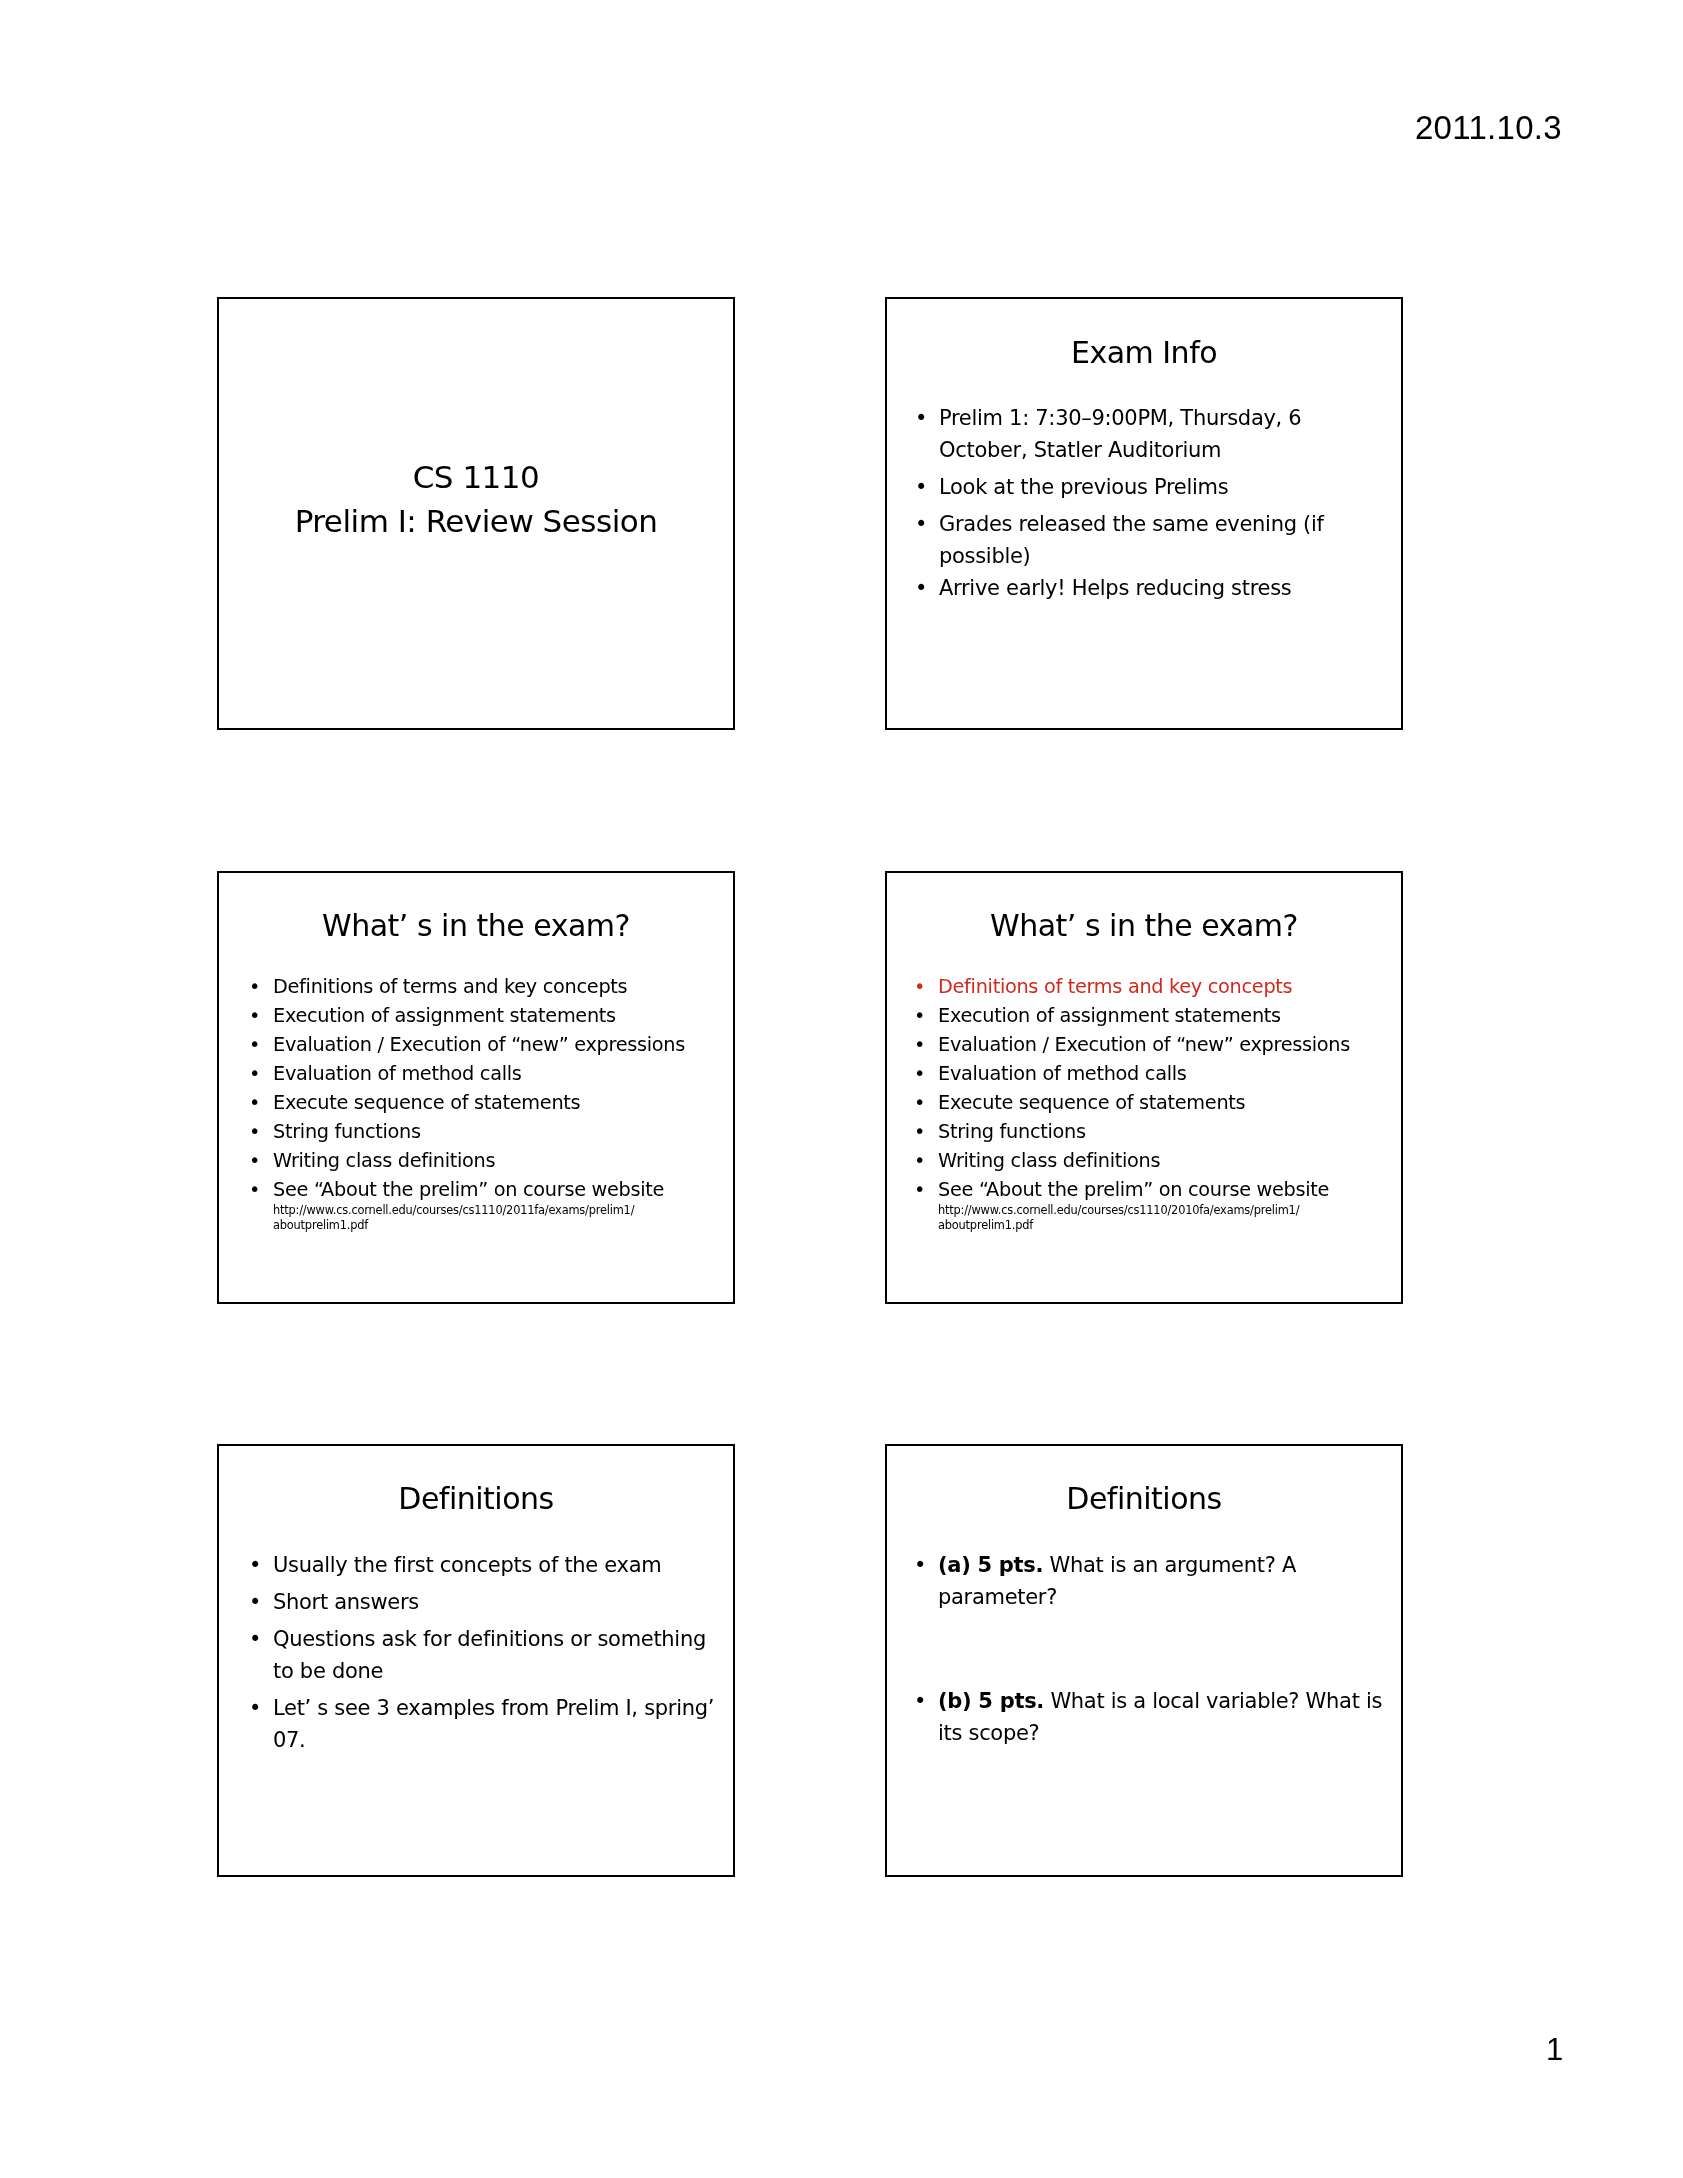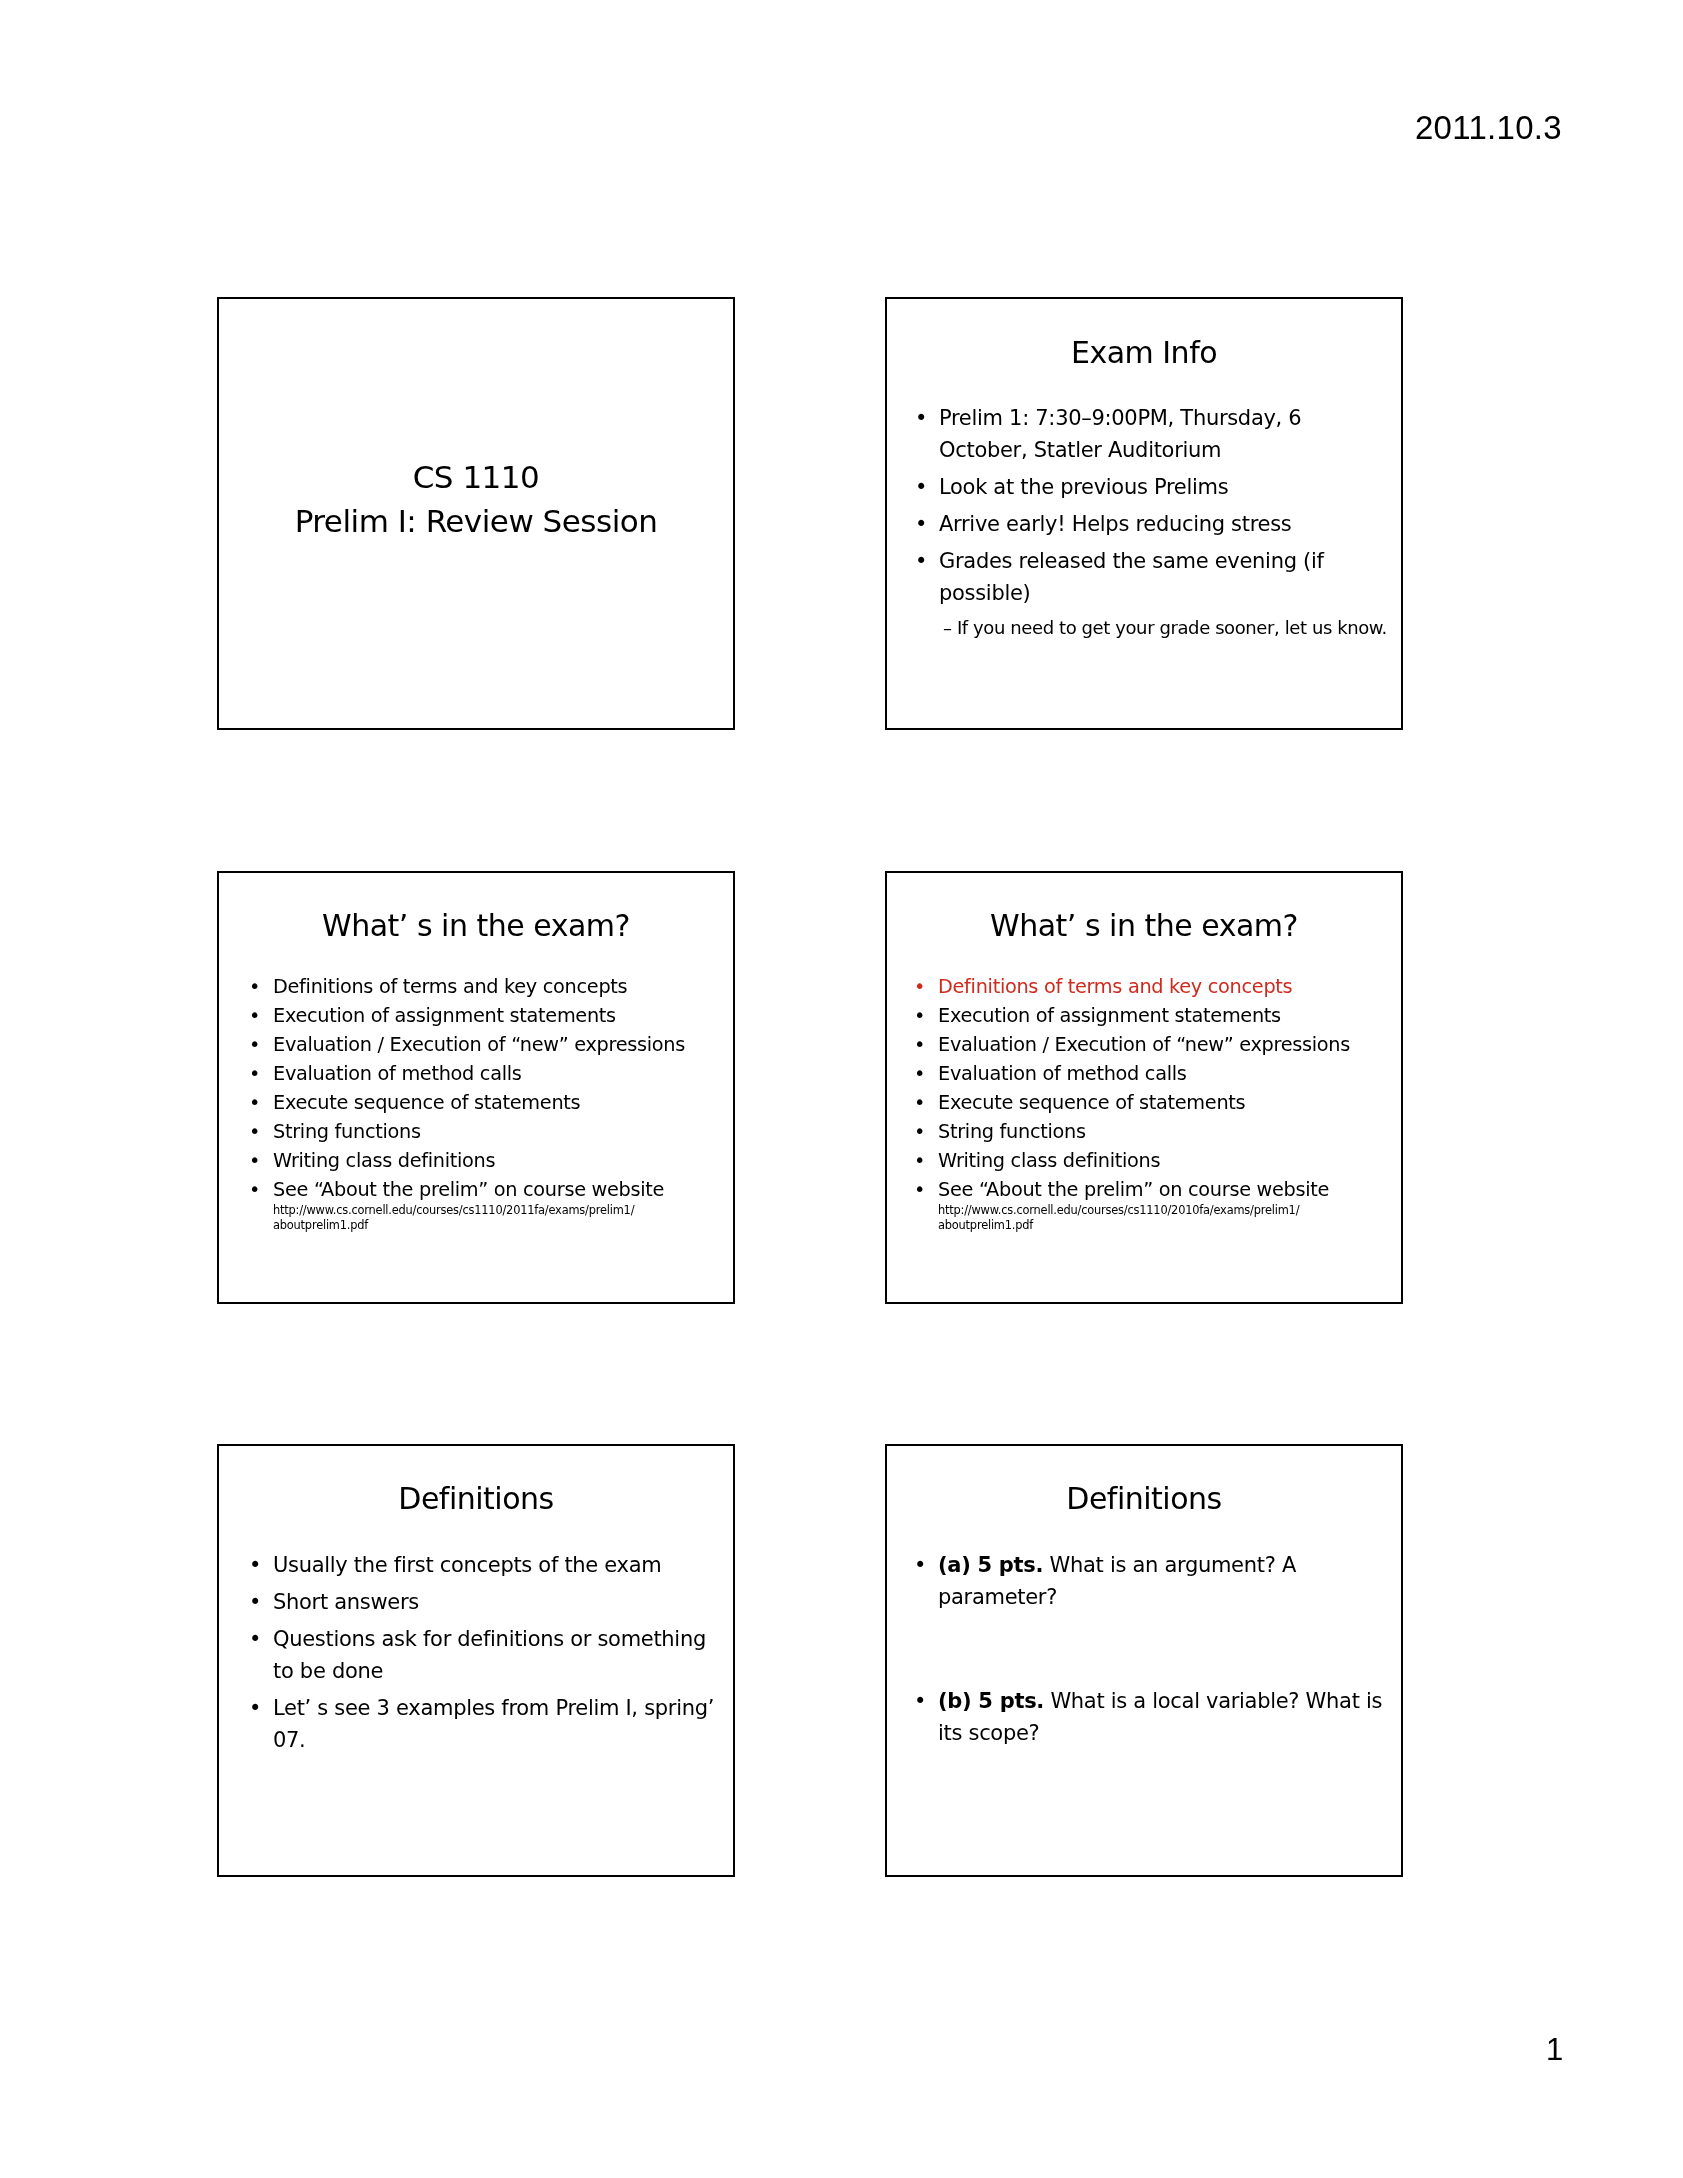--- a/index.html
+++ b/index.html
@@ -56,25 +56,24 @@
     <div>CS 1110</div>
     <div>Prelim I: Review Session</div>
   </div>
 </div>
 
 <div class="slide col-r row-1 s2">
   <h2 class="slide-title">Exam Info</h2>
   <ul class="bullets">
     <li>Prelim 1: 7:30–9:00PM, Thursday, 6 October, Statler Auditorium</li>
     <li>Look at the previous Prelims</li>
-    <li>Arrive early! Helps reducing stress</li>
     <li style="margin-bottom:0">
       <span>Grades released the same evening (if possible)</span>
     </li>
-    <div class="sub">– If you need to get your grade sooner, let us know.</div>
+    <li>Arrive early! Helps reducing stress</li>
   </ul>
 </div>
 
 <div class="slide col-l row-2 s34">
   <h2 class="slide-title">What’ s in the exam?</h2>
   <ul class="bullets">
     <li>Definitions of terms and key concepts</li>
     <li>Execution of assignment statements</li>
     <li>Evaluation / Execution of “new” expressions</li>
     <li>Evaluation of method calls</li>

